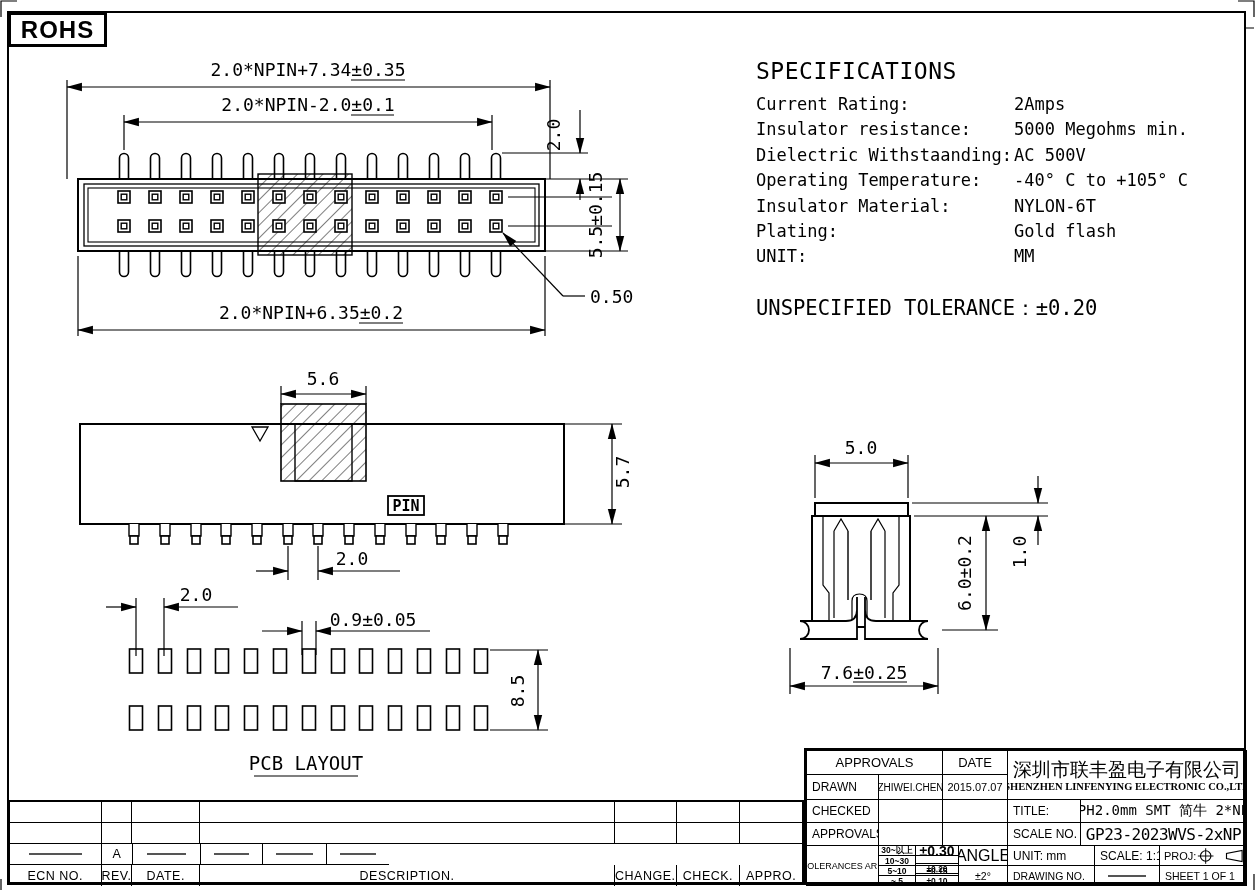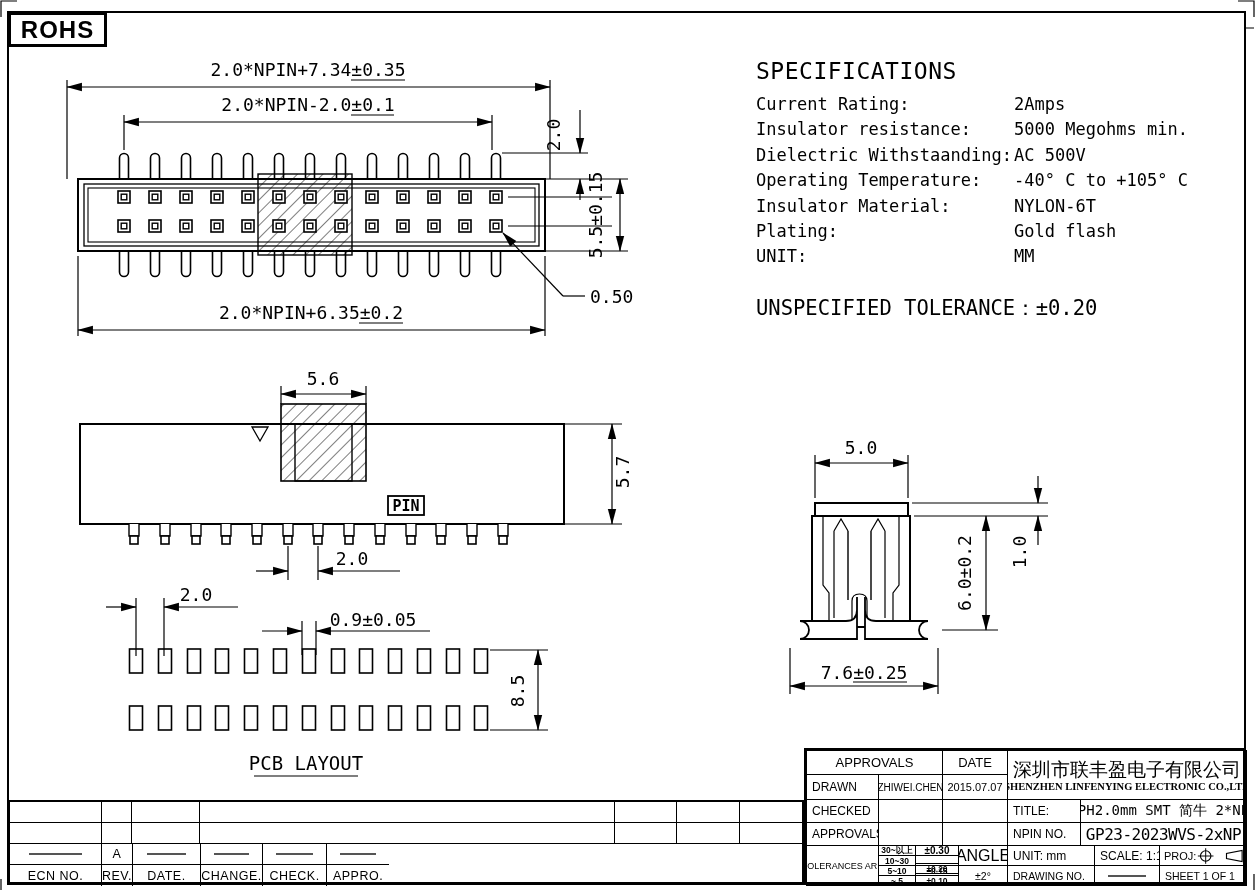--- a/index.html
+++ b/index.html
@@ -396,21 +396,21 @@
       </div>
   <div class="tb" style="left:72px;top:72px;width:65px;height:24px;"></div>
   <div class="tb" style="left:136px;top:72px;width:66px;height:24px;"></div>
 
   <div class="tb c" style="left:0;top:95px;width:73px;height:41px;font-size:9px;">
         <span>TOLERANCES ARE</span>
       </div>
   <div class="tb c" style="left:72px;top:95px;width:38px;height:11px;font-size:8.5px;font-weight:bold;">
         <span>30~以上</span>
       </div>
-  <div class="tb c" style="left:109px;top:95px;width:44px;height:11px;font-size:10px;font-weight:bold;">
+  <div class="tb c" style="left:109px;top:95px;width:44px;height:11px;font-size:14px;font-weight:bold;">
         <span>±0.30</span>
       </div>
   <div class="tb c" style="left:72px;top:105px;width:38px;height:11px;font-size:8.5px;font-weight:bold;">
         <span>10~30</span>
       </div>
   <div class="tb c" style="left:109px;top:105px;width:44px;height:11px;font-size:8.5px;font-weight:bold;margin-top:8px;">
         <span>±0.20</span>
       </div>
   <div class="tb c" style="left:72px;top:115px;width:38px;height:11px;font-size:8.5px;font-weight:bold;">
         <span>5~10</span>
@@ -435,21 +435,21 @@
     <div style="font-weight:normal;font-size:19px;line-height:22px;">深圳市联丰盈电子有限公司</div>
     <div style="font-weight:bold;font-size:10.5px;font-family:'Liberation Serif',serif;">SHENZHEN LINFENYING ELECTRONIC CO.,LTD</div>
   </div>
   <div class="tb l" style="left:201px;top:49px;width:74px;height:24px;font-size:12px;">
         <span>TITLE:</span>
       </div>
   <div class="tb c mono" style="left:274px;top:49px;width:167px;height:24px;font-size:14px;">
         <span>PH2.0mm SMT 简牛 2*NP</span>
       </div>
   <div class="tb l" style="left:201px;top:72px;width:74px;height:24px;font-size:12px;">
-        <span>NPIN NO.</span>
+        <span>SCALE NO.</span>
       </div>
   <div class="tb c mono" style="left:274px;top:72px;width:167px;height:24px;font-size:16px;letter-spacing:-0.5px;">
         <span>GP23-2023WVS-2xNP</span>
       </div>
   <div class="tb l" style="left:201px;top:95px;width:88px;height:21px;font-size:12px;">
         <span>UNIT: mm</span>
       </div>
   <div class="tb l" style="left:288px;top:95px;width:66px;height:21px;font-size:12px;">
         <span>SCALE: 1:1</span>
       </div>
@@ -515,20 +515,23 @@
   <div class="rrow">
     <div class="rcell w1">
           <span>ECN NO.</span>
         </div>
     <div class="rcell w2">
           <span>REV.</span>
         </div>
     <div class="rcell w3">
           <span>DATE.</span>
         </div>
+    <div class="rcell w4">
+          <span>DESCRIPTION.</span>
+        </div>
     <div class="rcell w5">
           <span>CHANGE.</span>
         </div>
     <div class="rcell w6">
           <span>CHECK.</span>
         </div>
     <div class="rcell w7">
           <span>APPRO.</span>
         </div>
   </div>

